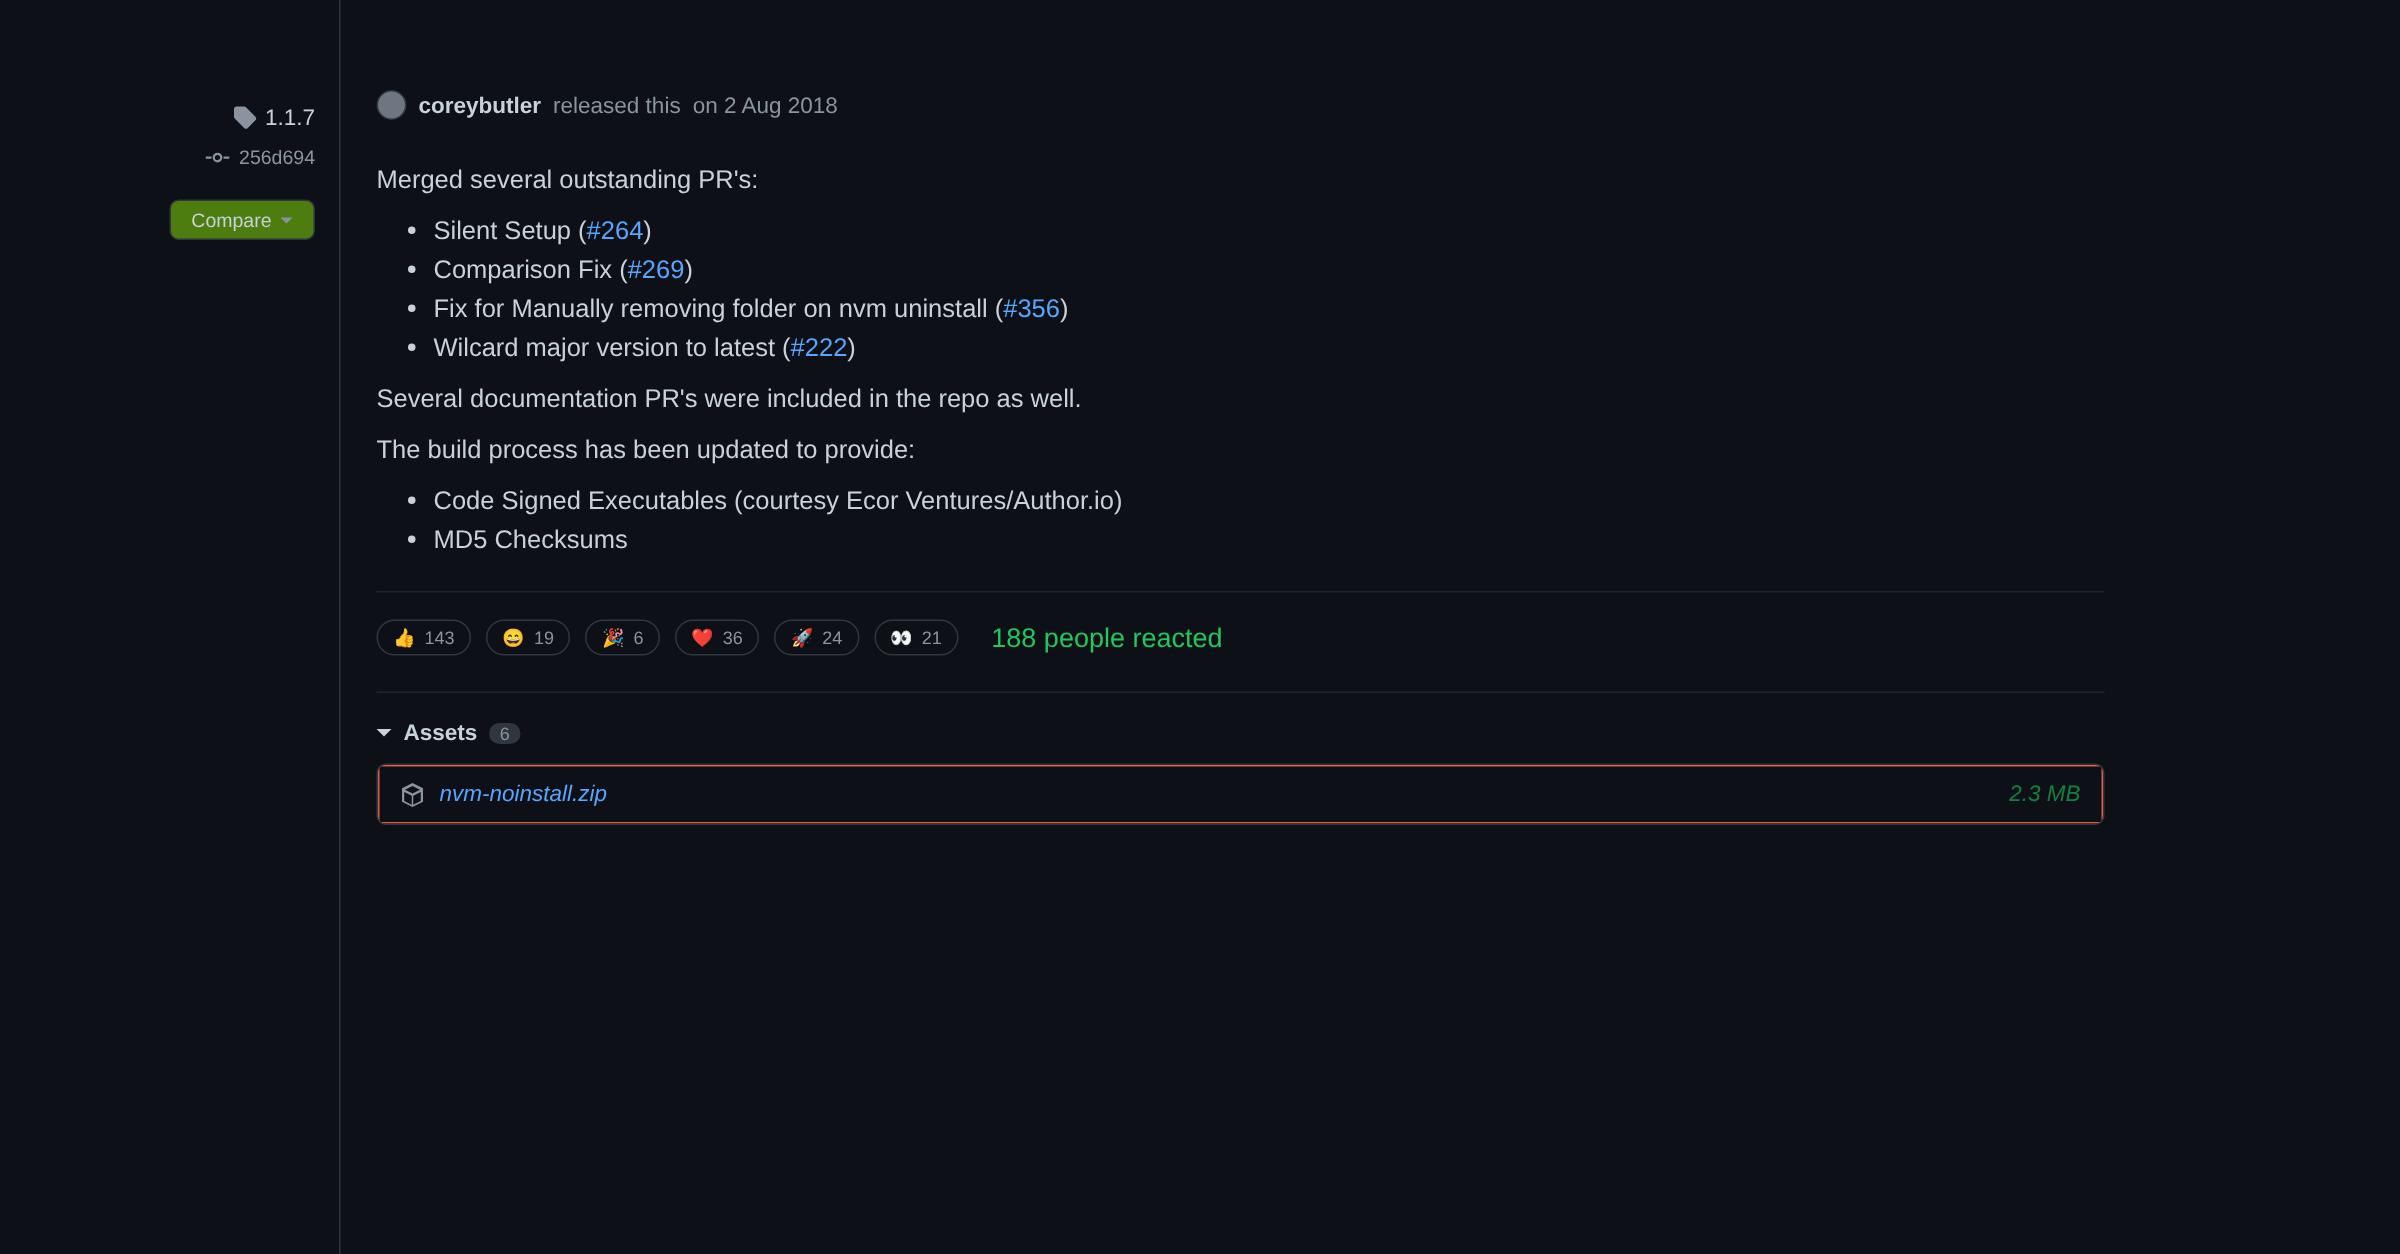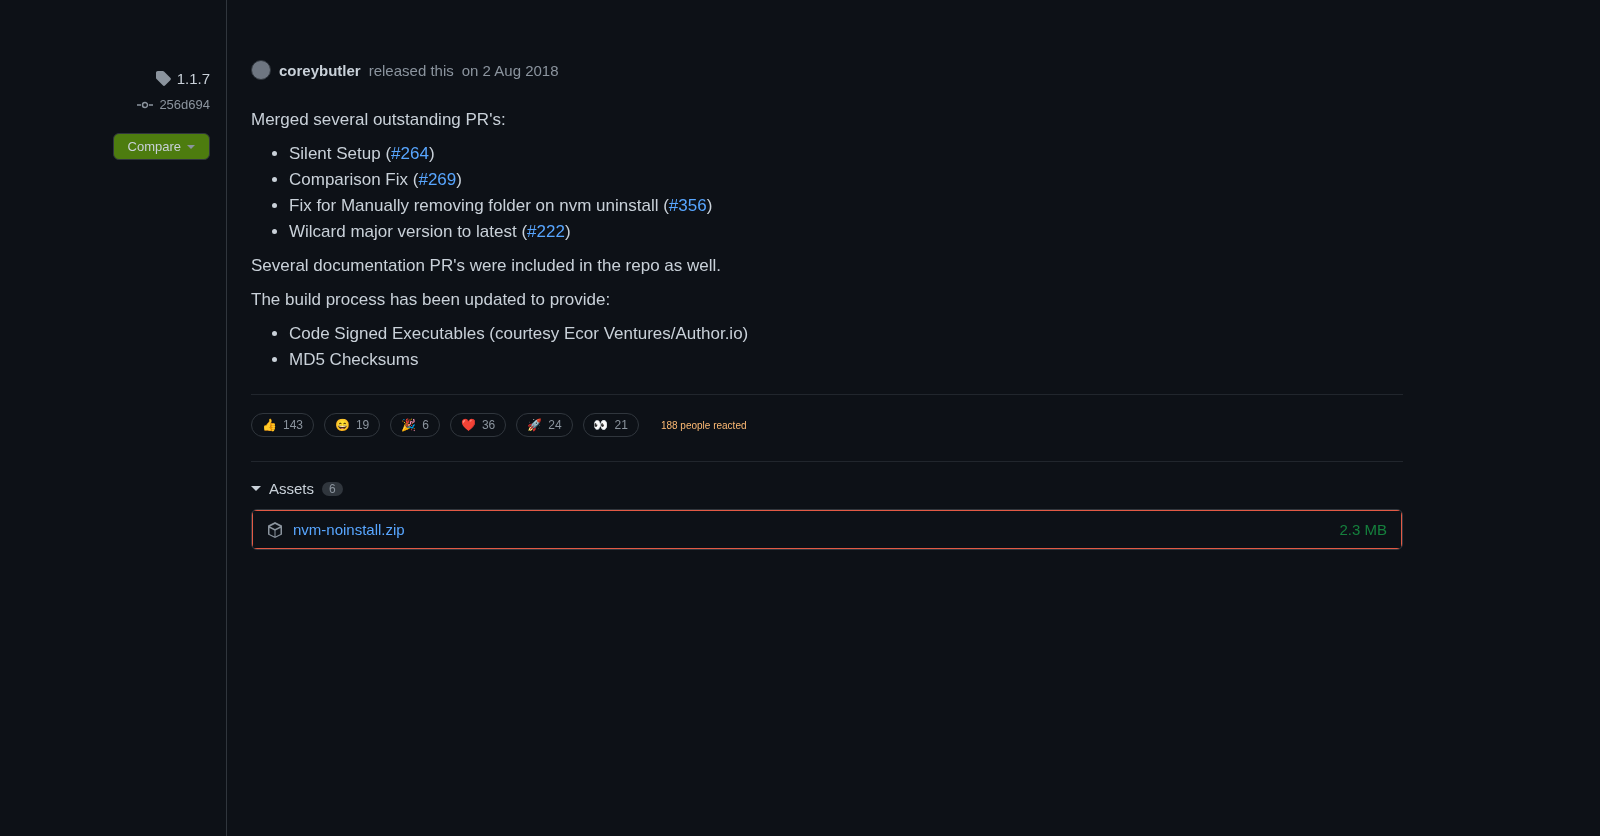--- a/index.html
+++ b/index.html
@@ -92,49 +92,50 @@
     display: flex;
     align-items: center;
     gap: 6px;
     border: 1px solid #30363d;
     border-radius: 20px;
     padding: 4px 10px;
     font-size: 12px;
     color: #8b949e;
     cursor: pointer;
   }
-  .reaction-summary { color: #fdba74; font-size: 10px; margin-left: 12px; text-align: center; }
+  .reaction-summary { color: #22c55e; font-size: 18px; margin-left: 12px; text-align: center; }
   .assets-header {
     display: flex;
     align-items: center;
     gap: 8px;
     margin: 18px 0 12px 0;
     cursor: pointer;
   }
   .assets-header .triangle {
     width: 0; height: 0;
     border-left: 5px solid transparent;
     border-right: 5px solid transparent;
     border-top: 5px solid #c9d1d9;
   }
-  .assets-header .label { font-weight: 400; font-size: 15px; color: #c9d1d9; }
+  .assets-header .label { font-weight: 700; font-size: 15px; color: #c9d1d9; }
   .assets-header .count {
     background: #30363d;
     border-radius: 10px;
     padding: 0 7px;
     font-size: 12px;
     color: #8b949e;
   }
   .asset-list { border: 1px solid #30363d; border-radius: 6px; overflow: hidden; }
   .asset-row {
     display: flex;
     align-items: center;
     justify-content: space-between;
     padding: 10px 14px;
     border-top: 1px solid #21262d;
+    font-style: italic;
   }
   .asset-row:first-child { border-top: none; }
   .asset-row.highlight { border: 1px solid #e25a45; }
   .asset-left { display: flex; align-items: center; gap: 10px; }
   .asset-name { color: #58a6ff; font-size: 15px; }
   .asset-size { color: #15803d; font-size: 15px; }
   svg { display: block; }
   .icon-tag, .icon-commit, .icon-box { fill: #8b949e; }
 </style>
 </head>

